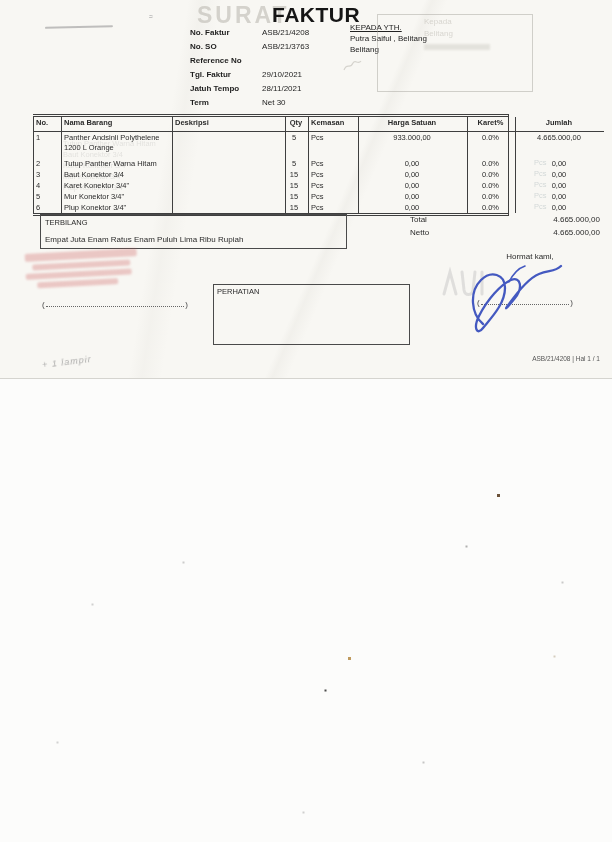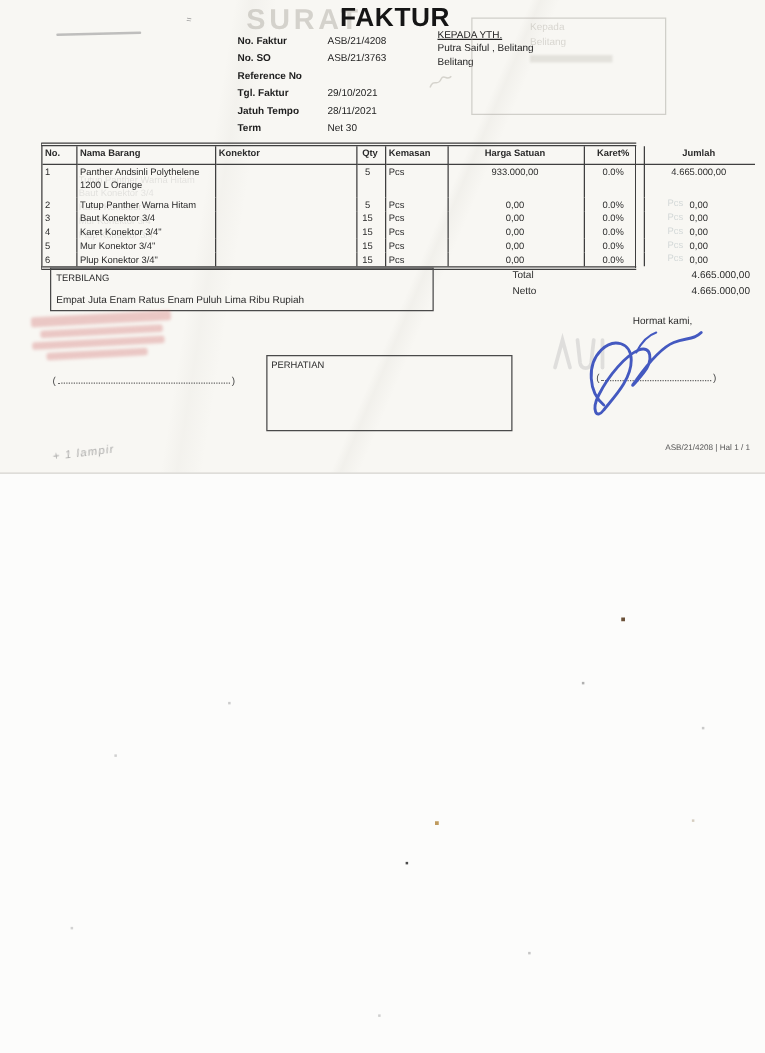--- a/index.html
+++ b/index.html
@@ -155,21 +155,21 @@
 Plup Konektor 3/4"</div>
   <div id="ghost-pcs" class="abs">Pcs
 Pcs
 Pcs
 Pcs
 Pcs</div>
 
   <div id="items-table">
     <div class="th">No.</div>
     <div class="th">Nama Barang</div>
-    <div class="th">Konektor</div>
+    <div class="th">Deskripsi</div>
     <div class="th num">Qty</div>
     <div class="th">Kemasan</div>
     <div class="th num">Harga Satuan</div>
     <div class="th num">Karet%</div>
     <div class="th num">Jumlah</div>
 
     <div>1</div>
     <div>
       <div>Panther Andsinli Polythelene</div>
       <div>1200 L Orange</div>

